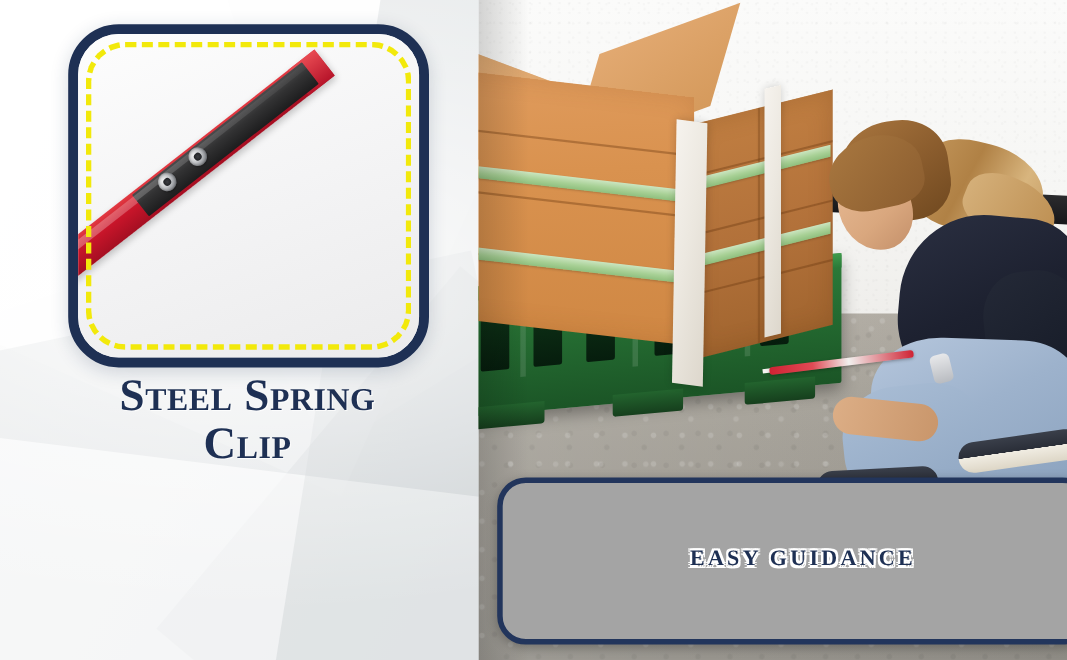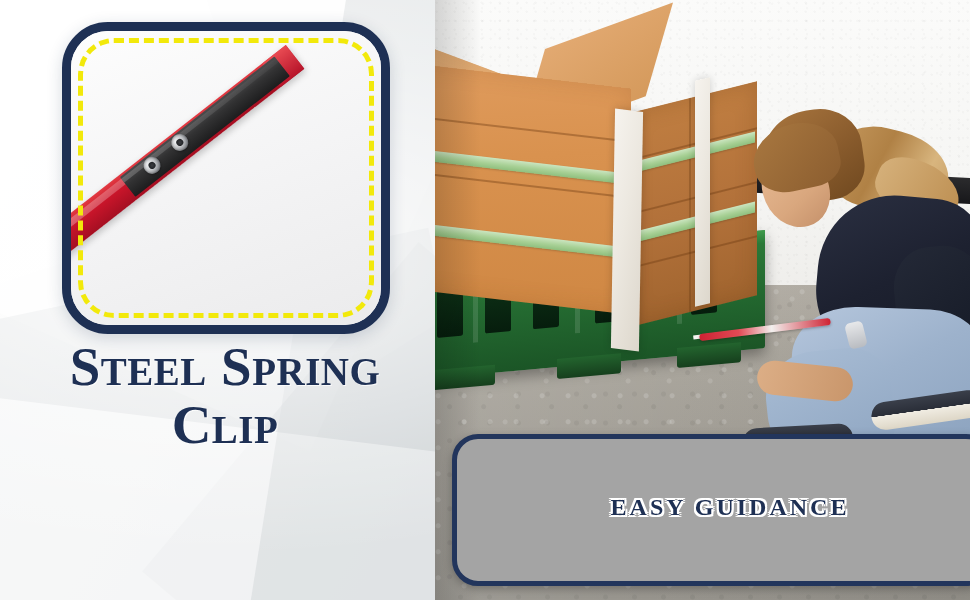--- a/index.html
+++ b/index.html
@@ -329,21 +329,21 @@
   }
 
   
   .card-title {
     position:absolute; left:0px; top:338px; width:450px;
     text-align:center;
     font-family: "Liberation Serif", "DejaVu Serif", serif;
     font-weight: bold;
     color: #1e3054;
     line-height: 1.06;
-    font-size: 55px;
+    font-size: 41px;
     font-variant: small-caps;
     letter-spacing: 0.5px;
     text-shadow: 1px 1px 0 rgba(255,255,255,0.75);
   }
   .card-title .l2 { display:block; }
 
   
   .caption {
     position:absolute;
     left:452px; top:434px; width:540px; height:152px;
@@ -362,21 +362,21 @@
     font-family: "DejaVu Sans", "Liberation Sans", sans-serif;
     color: #101010;
     font-size: 29px;
     line-height: 1.16;
     white-space: nowrap;
     font-weight: 400;
   }
   .cap-hi {
     font-family: "Liberation Serif", "DejaVu Serif", serif;
     font-weight: bold;
-    font-size: 24px;
+    font-size: 20px;
     letter-spacing: 3px;
     color: #1e3054;
     line-height: 1.2;
     white-space: nowrap;
     -webkit-text-stroke: 0px;
     text-shadow:
       -2px -2px 0 #ffffff,  2px -2px 0 #ffffff,
       -2px  2px 0 #ffffff,  2px  2px 0 #ffffff,
       -2px  0   0 #ffffff,  2px  0   0 #ffffff,
        0   -2px 0 #ffffff,  0    2px 0 #ffffff;

